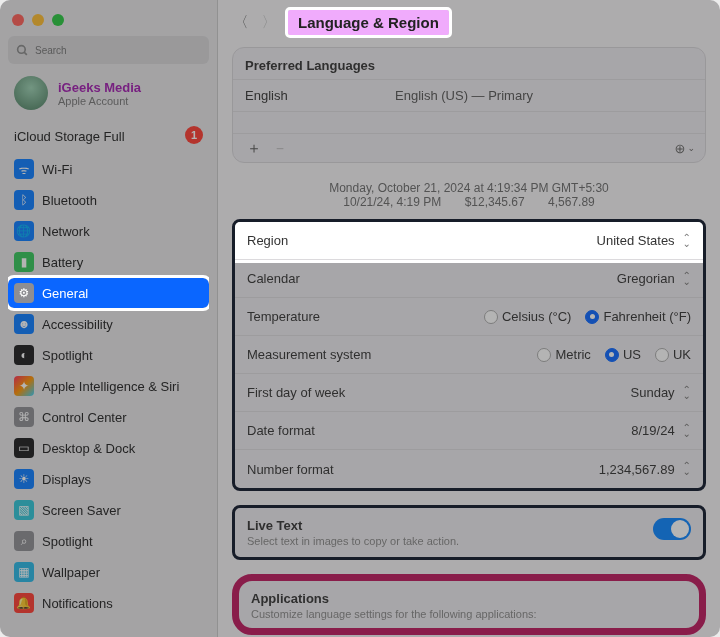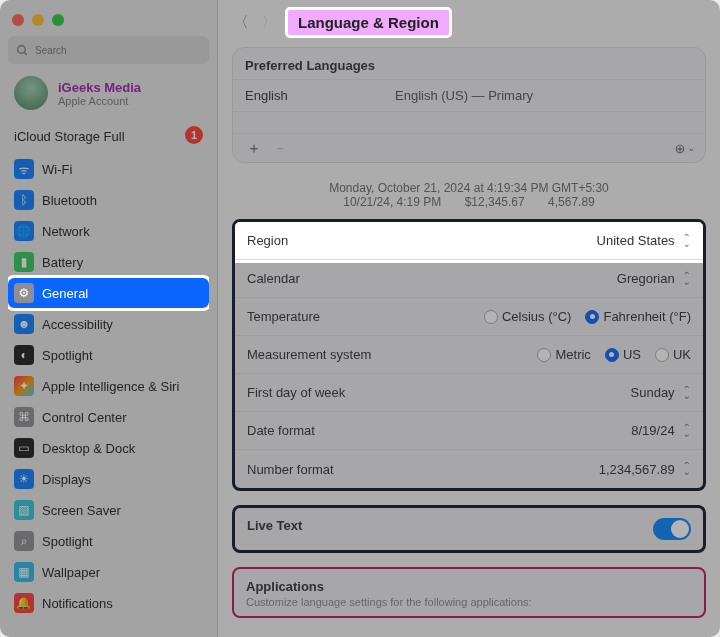--- a/index.html
+++ b/index.html
@@ -53,21 +53,21 @@
   .radio-group { display: flex; gap: 14px; align-items: center; font-size: 13px; color: #333; }
   .radio { display: flex; align-items: center; gap: 4px; }
   .rdot { width: 14px; height: 14px; border-radius: 50%; border: 1px solid #aaa; background: #fff; display: flex; align-items: center; justify-content: center; }
   .rdot.on { border-color: #0a66ff; background: #0a66ff; }
   .rdot.on::after { content: ""; width: 5px; height: 5px; background: #fff; border-radius: 50%; }
   .livetext { }
   .lt-title { font-size: 13px; font-weight: 600; color: #333; }
   .lt-sub { font-size: 11px; color: #888; margin-top: 2px; }
   .toggle { width: 38px; height: 22px; background: #0a84ff; border-radius: 11px; position: relative; }
   .toggle::after { content: ""; position: absolute; right: 2px; top: 2px; width: 18px; height: 18px; background: #fff; border-radius: 50%; }
-  .apps-card { background: #eceaee; border: 2px solid #be185d; border-radius: 8px; padding: 10px 12px 8px 12px; }
+  .apps-card { background: #eceaee; border: 7px solid #be185d; border-radius: 20px; padding: 10px 12px 8px 12px; }
   .apps-title { font-size: 13px; font-weight: 700; color: #333; }
   .apps-sub { font-size: 11px; color: #888; margin-top: 2px; }
 
   
   .dim { position: absolute; inset: 0; background: rgba(40,40,40,0.35); pointer-events: none; border-radius: 10px; }
   .raise { position: relative; z-index: 5; }
   .row.highlight { box-shadow: 0 0 0 3px #fff; }
 
   svg { display:block; }
 </style>
@@ -267,20 +267,21 @@
               <span>1,234,567.89</span>
               <span class="chev">⌃<br>⌄</span>
             </span>
         </div>
       </div>
 
       <div class="settings-card">
         <div class="row" style="align-items:flex-start">
           <div class="livetext">
             <div class="lt-title">Live Text</div>
+            <div class="lt-sub">Select text in images to copy or take action.</div>
           </div>
           <div class="toggle"></div>
         </div>
       </div>
 
       <div class="apps-card">
         <div class="apps-title">Applications</div>
         <div class="apps-sub">Customize language settings for the following applications:</div>
       </div>
 

